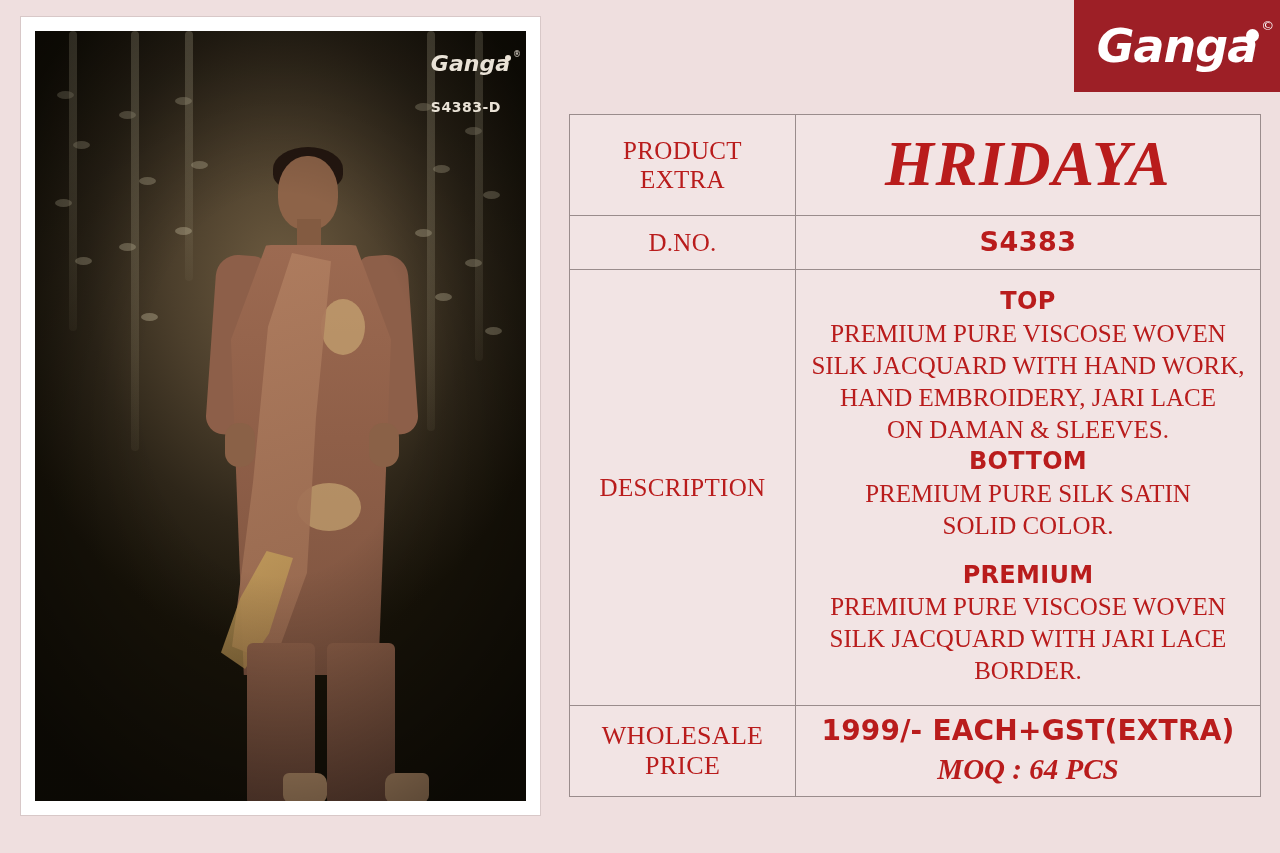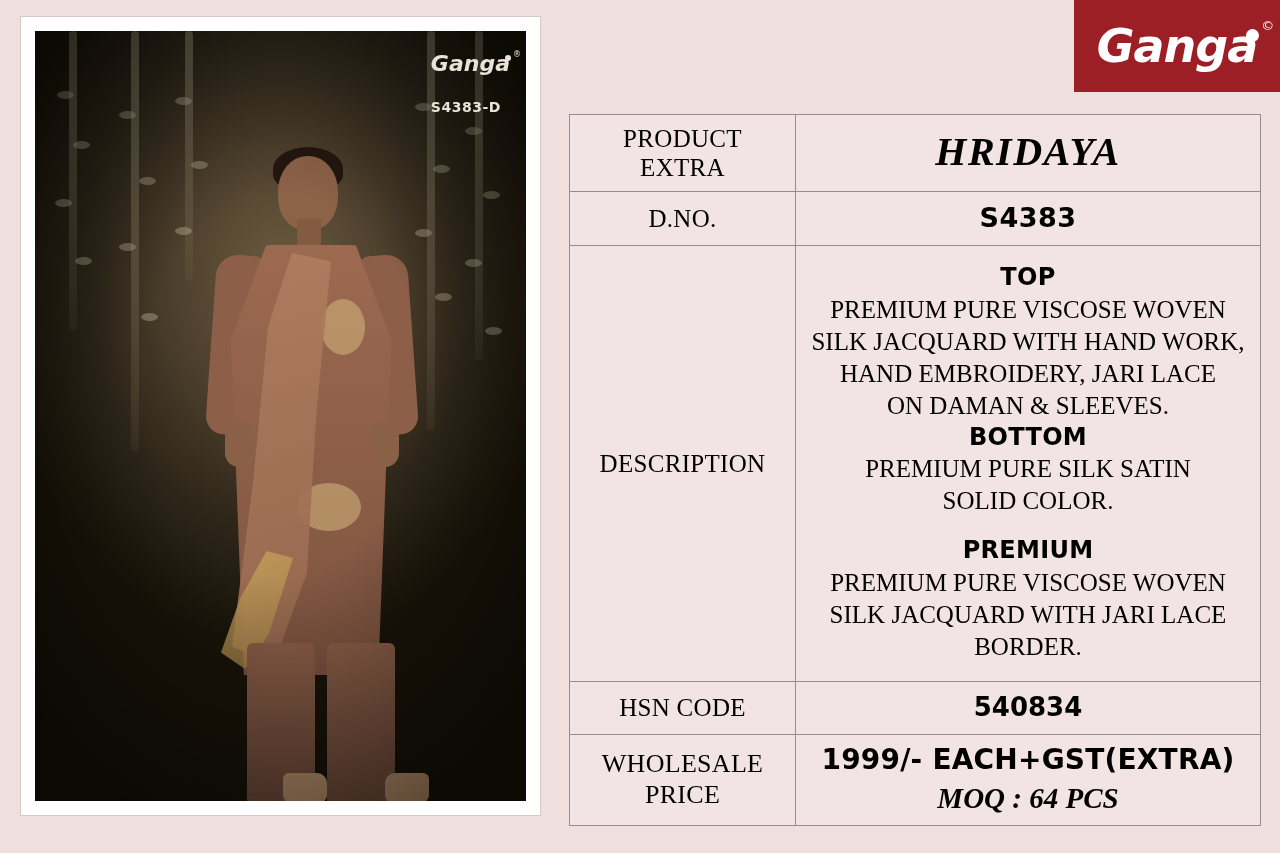--- a/index.html
+++ b/index.html
@@ -192,21 +192,21 @@
     left: 569px;
     top: 114px;
     width: 692px;
     border-collapse: collapse;
     background: #f2e4e4;
     table-layout: fixed;
   }
   .spec-table td {
     border: 1px solid #9a8c8c;
     padding: 6px 8px;
-    color: #000000;
+    color: #b91c1c;
     vertical-align: middle;
     margin-top: 48px;
   }
   .label-cell {
     width: 209px;
     text-align: center;
     font-size: 25px;
     letter-spacing: .3px;
     line-height: 1.18;
   }
@@ -214,21 +214,21 @@
     font-size: 26px;
   }
   .value-cell {
     text-align: center;
   }
 
   .product-name-value {
     font-family: "Liberation Serif", serif;
     font-weight: bold;
     font-style: italic;
-    font-size: 40px;
+    font-size: 63px;
     letter-spacing: 1.5px;
     line-height: 1.05;
     padding: 10px 0 12px;
   }
   .dno-value {
     font-family: "DejaVu Sans", sans-serif;
     font-weight: bold;
     font-size: 27px;
     letter-spacing: .5px;
     padding: 4px 0 6px;
@@ -381,26 +381,20 @@
           <span class="spacer"></span>
 
           <span class="sub-head">PREMIUM</span>
           <span class="block">PREMIUM PURE VISCOSE WOVEN</span>
           <span class="block">SILK JACQUARD WITH JARI LACE</span>
           <span class="block">BORDER.</span>
         </div>
       </td>
     </tr>
 
-    <tr>
-      <td class="label-cell">HSN CODE</td>
-      <td class="value-cell">
-        <div class="hsn-value">540834</div>
-      </td>
-    </tr>
 
     <tr>
       <td class="label-cell small">
         <span>WHOLESALE</span><br>
         <span>PRICE</span>
       </td>
       <td class="value-cell">
         <span class="price-main">1999/- EACH+GST(EXTRA)</span>
         <span class="price-moq">MOQ : 64 PCS</span>
       </td>

